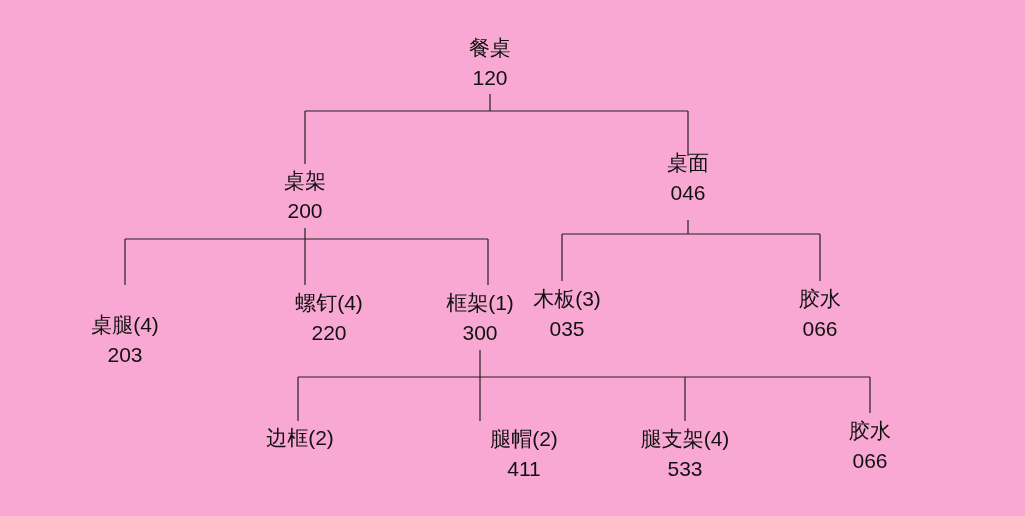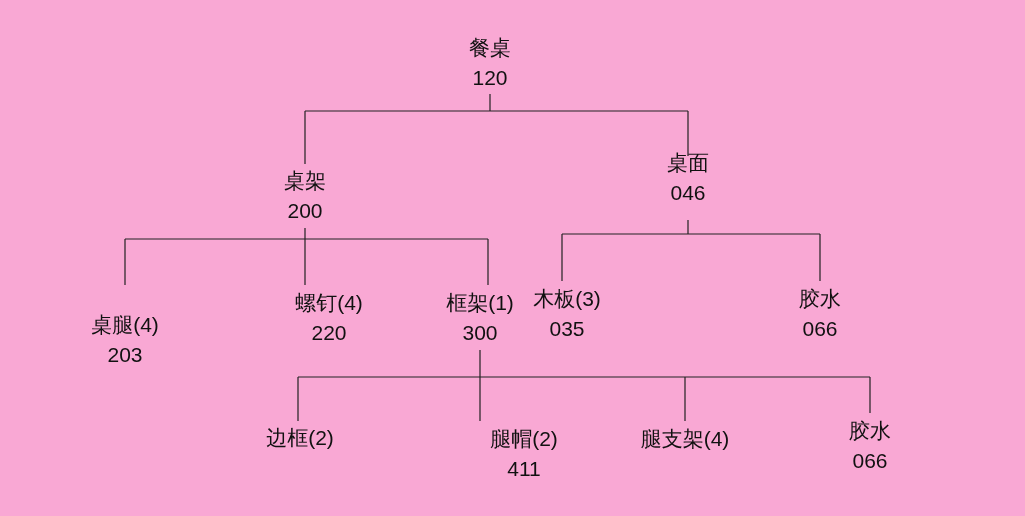--- a/index.html
+++ b/index.html
@@ -106,20 +106,21 @@
     <span class="lbl">边框(2)</span>
   </div>
 
   <div class="node" style="left:480px; top:424px;margin-left:44px;">
     <span class="lbl">腿帽(2)</span>
     <span class="val">411</span>
   </div>
 
   <div class="node" style="left:685px; top:424px;">
     <span class="lbl">腿支架(4)</span>
+    <span class="val">533</span>
   </div>
 
   <div class="node" style="left:870px; top:416px;">
     <span class="lbl">胶水</span>
     <span class="val">066</span>
   </div>
 
 </div>
 
 </body></html>

